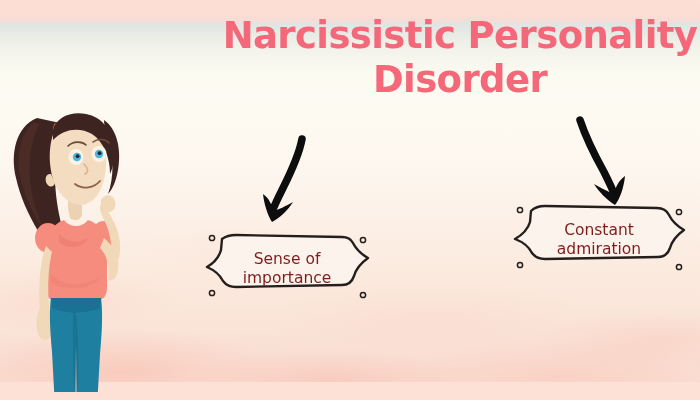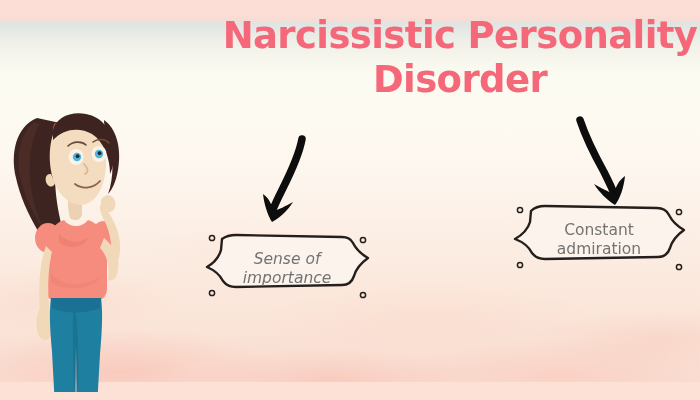--- a/index.html
+++ b/index.html
@@ -81,28 +81,28 @@
   .plaque-label {
     position: absolute;
     left: 0;
     top: 0;
     width: 100%;
     height: 100%;
     display: flex;
     align-items: center;
     justify-content: center;
     text-align: center;
-    color: #737373;
+    color: #7f1d1d;
     font-family: "DejaVu Sans", sans-serif;
     font-size: 15.5px;
     line-height: 19px;
     white-space: pre-line;
     pointer-events: none;
   }
-  #plaque-importance { left: 196px; top: 232px; width: 182px; height: 74px; font-style: italic; }
+  #plaque-importance { left: 196px; top: 232px; width: 182px; height: 74px; }
   #plaque-admiration { left: 503px; top: 203px; width: 192px; height: 74px; }
 
   
   .arrow { position: absolute; }
   #arrow-left  { left: 258px; top: 134px; width: 60px; height: 96px; }
   #arrow-right { left: 572px; top: 114px; width: 60px; height: 96px; }
 
   
   #character { position: absolute; left: 4px; top: 96px; width: 130px; height: 296px; }
 </style>

